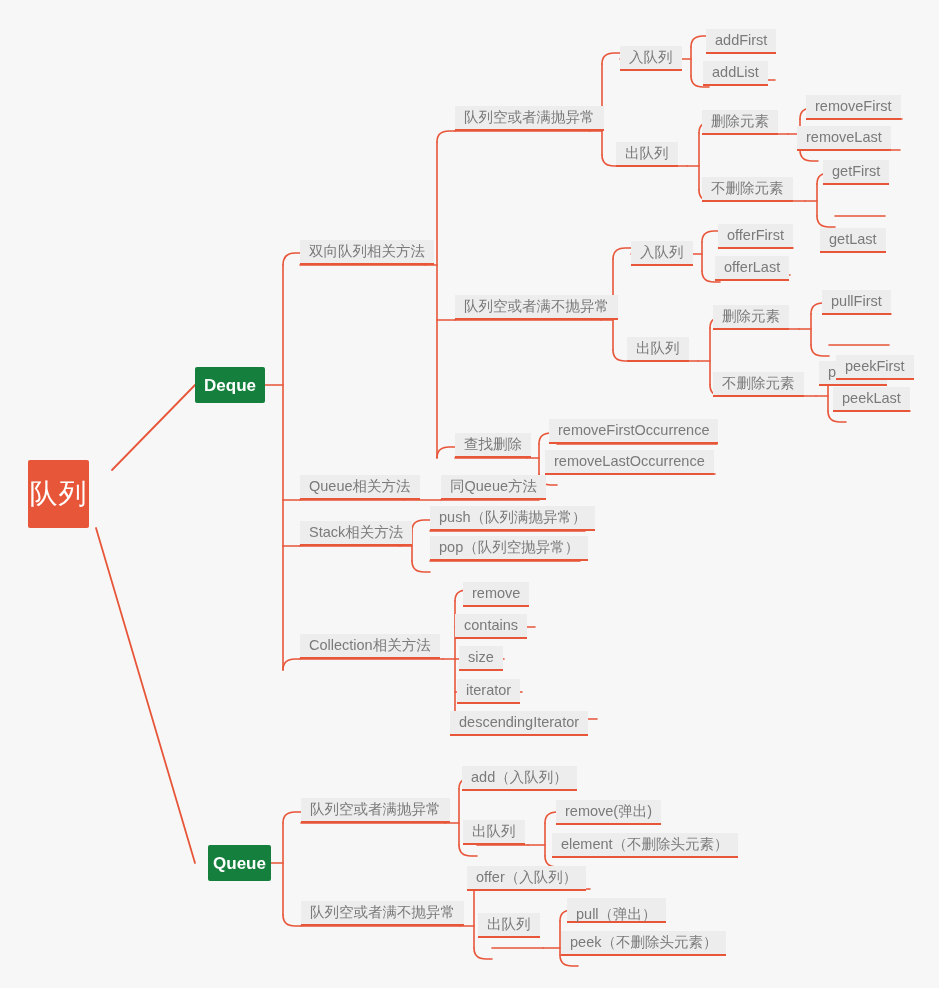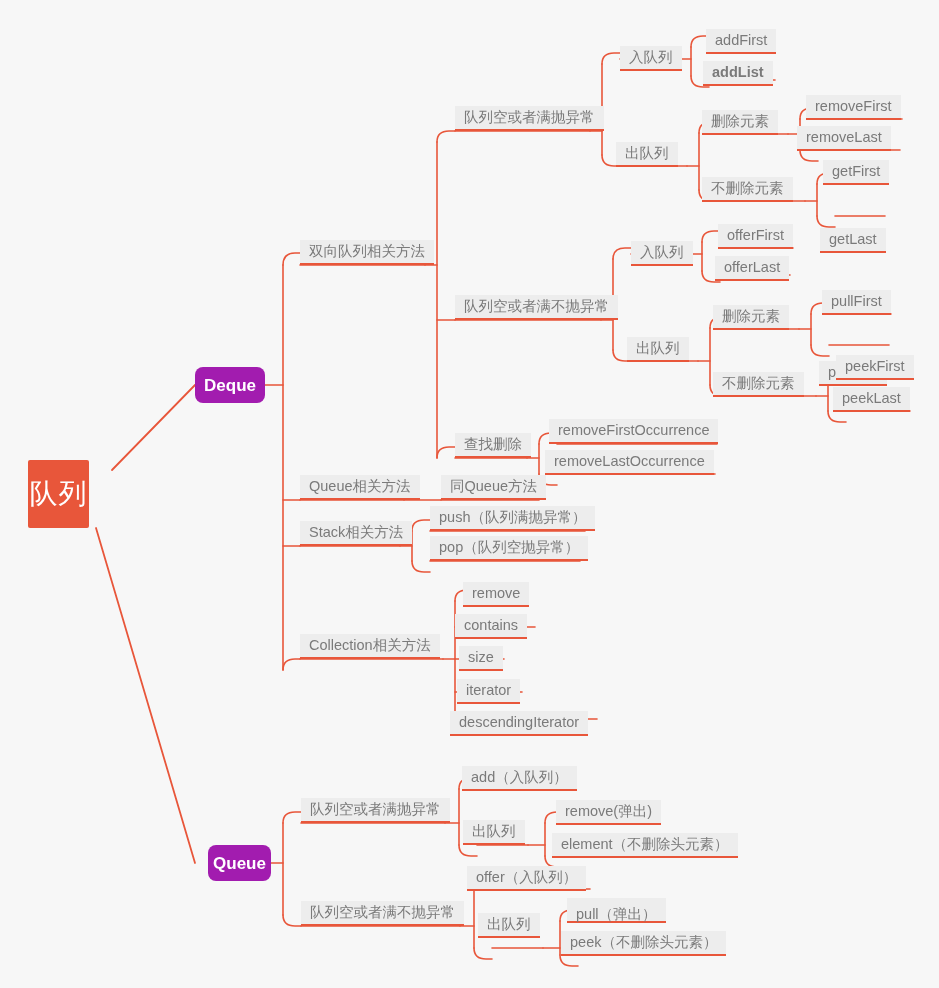--- a/index.html
+++ b/index.html
@@ -44,25 +44,25 @@
   
   .root {
     background: #e8563a;
     color: #ffffff;
     font-size: 28px;
     border-radius: 2px;
     letter-spacing: 1px;
   }
   
   .branch {
-    background: #a21caf;
+    background: #15803d;
     color: #ffffff;
     font-size: 17px;
     font-weight: bold;
-    border-radius: 8px;
+    border-radius: 2px;
   }
 </style>
 </head>
 <body>
 
 <div id="canvas">
 
   <svg id="wires" viewBox="0 0 939 988" width="939" height="988" xmlns="http://www.w3.org/2000/svg">
     <g fill="none" stroke="#e8563a" stroke-width="1.6" stroke-linecap="round" stroke-linejoin="round">
 
@@ -300,21 +300,21 @@
   <div class="node topic" style="left:620px; top:46px;">
     <span>入队列</span>
   </div>
   <div class="node topic" style="left:616px; top:142px;">
     <span>出队列</span>
   </div>
 
   <div class="node topic" style="left:706px; top:29px;">
     <span>addFirst</span>
   </div>
-  <div class="node topic" style="left:703px; top:61px;font-weight:bold;">
+  <div class="node topic" style="left:703px; top:61px;">
     <span>addList</span>
   </div>
 
   <div class="node topic" style="left:702px; top:110px;">
     <span>删除元素</span>
   </div>
   <div class="node topic" style="left:702px; top:177px;">
     <span>不删除元素</span>
   </div>
 

